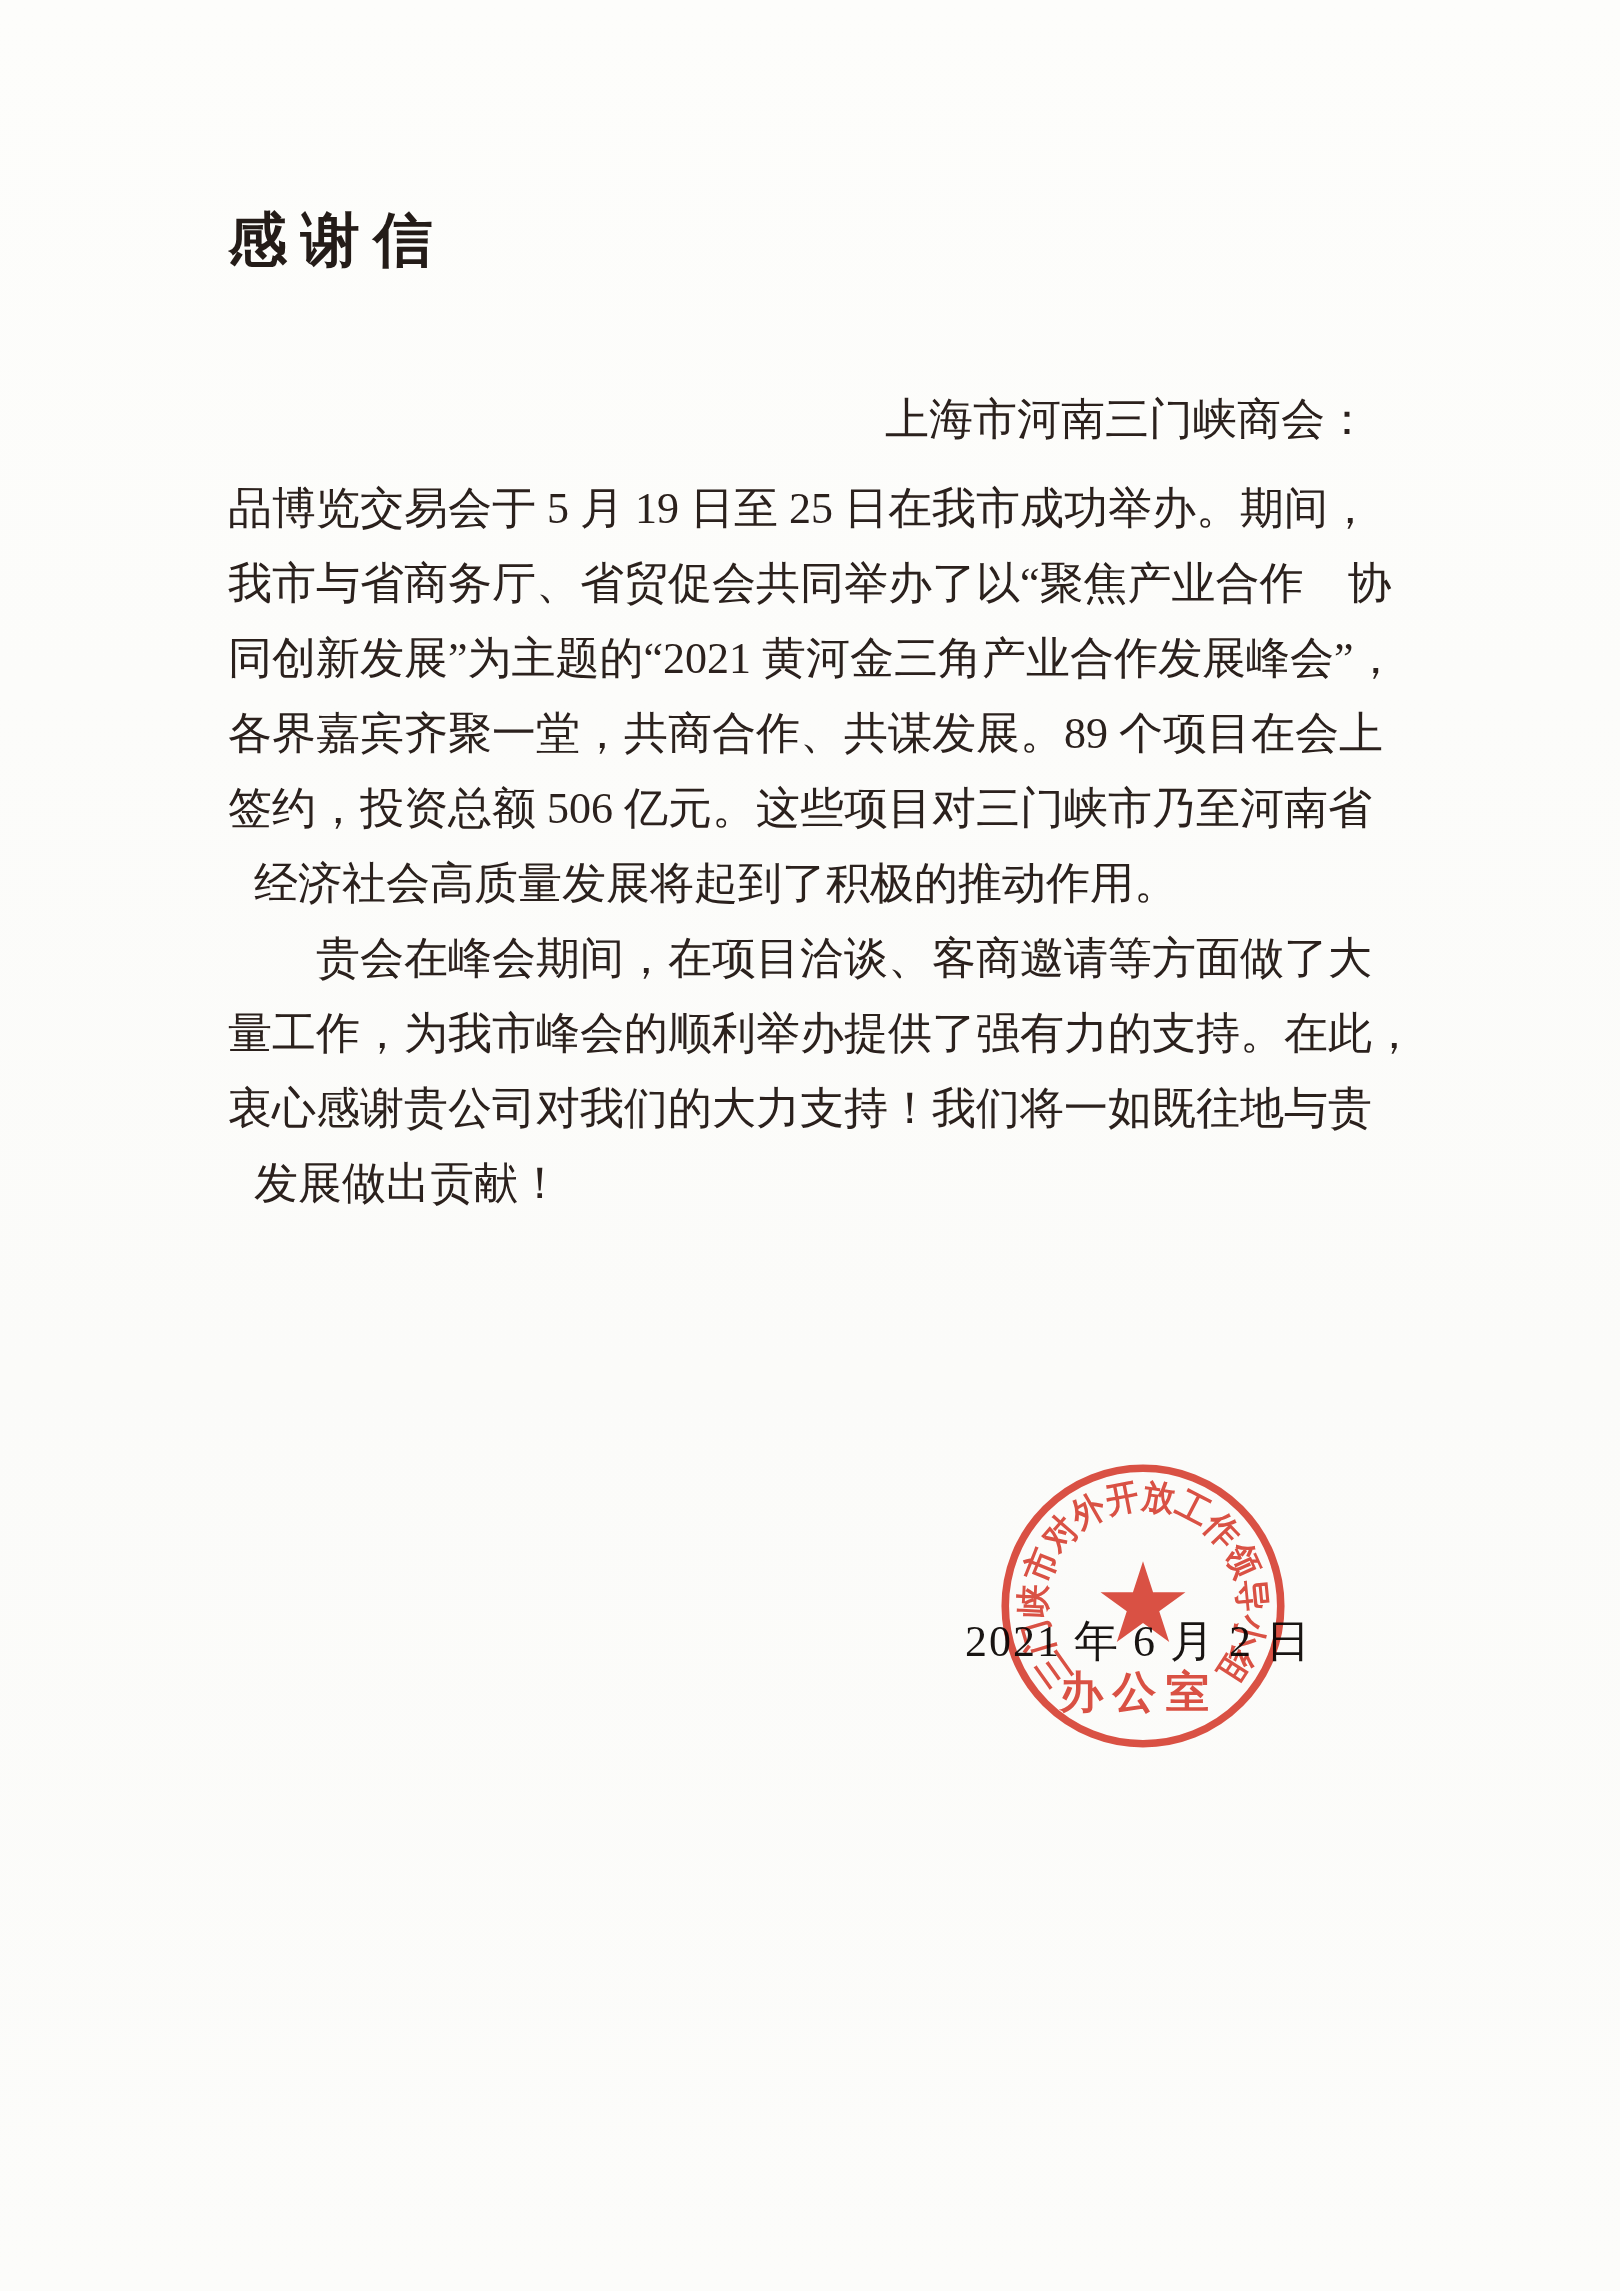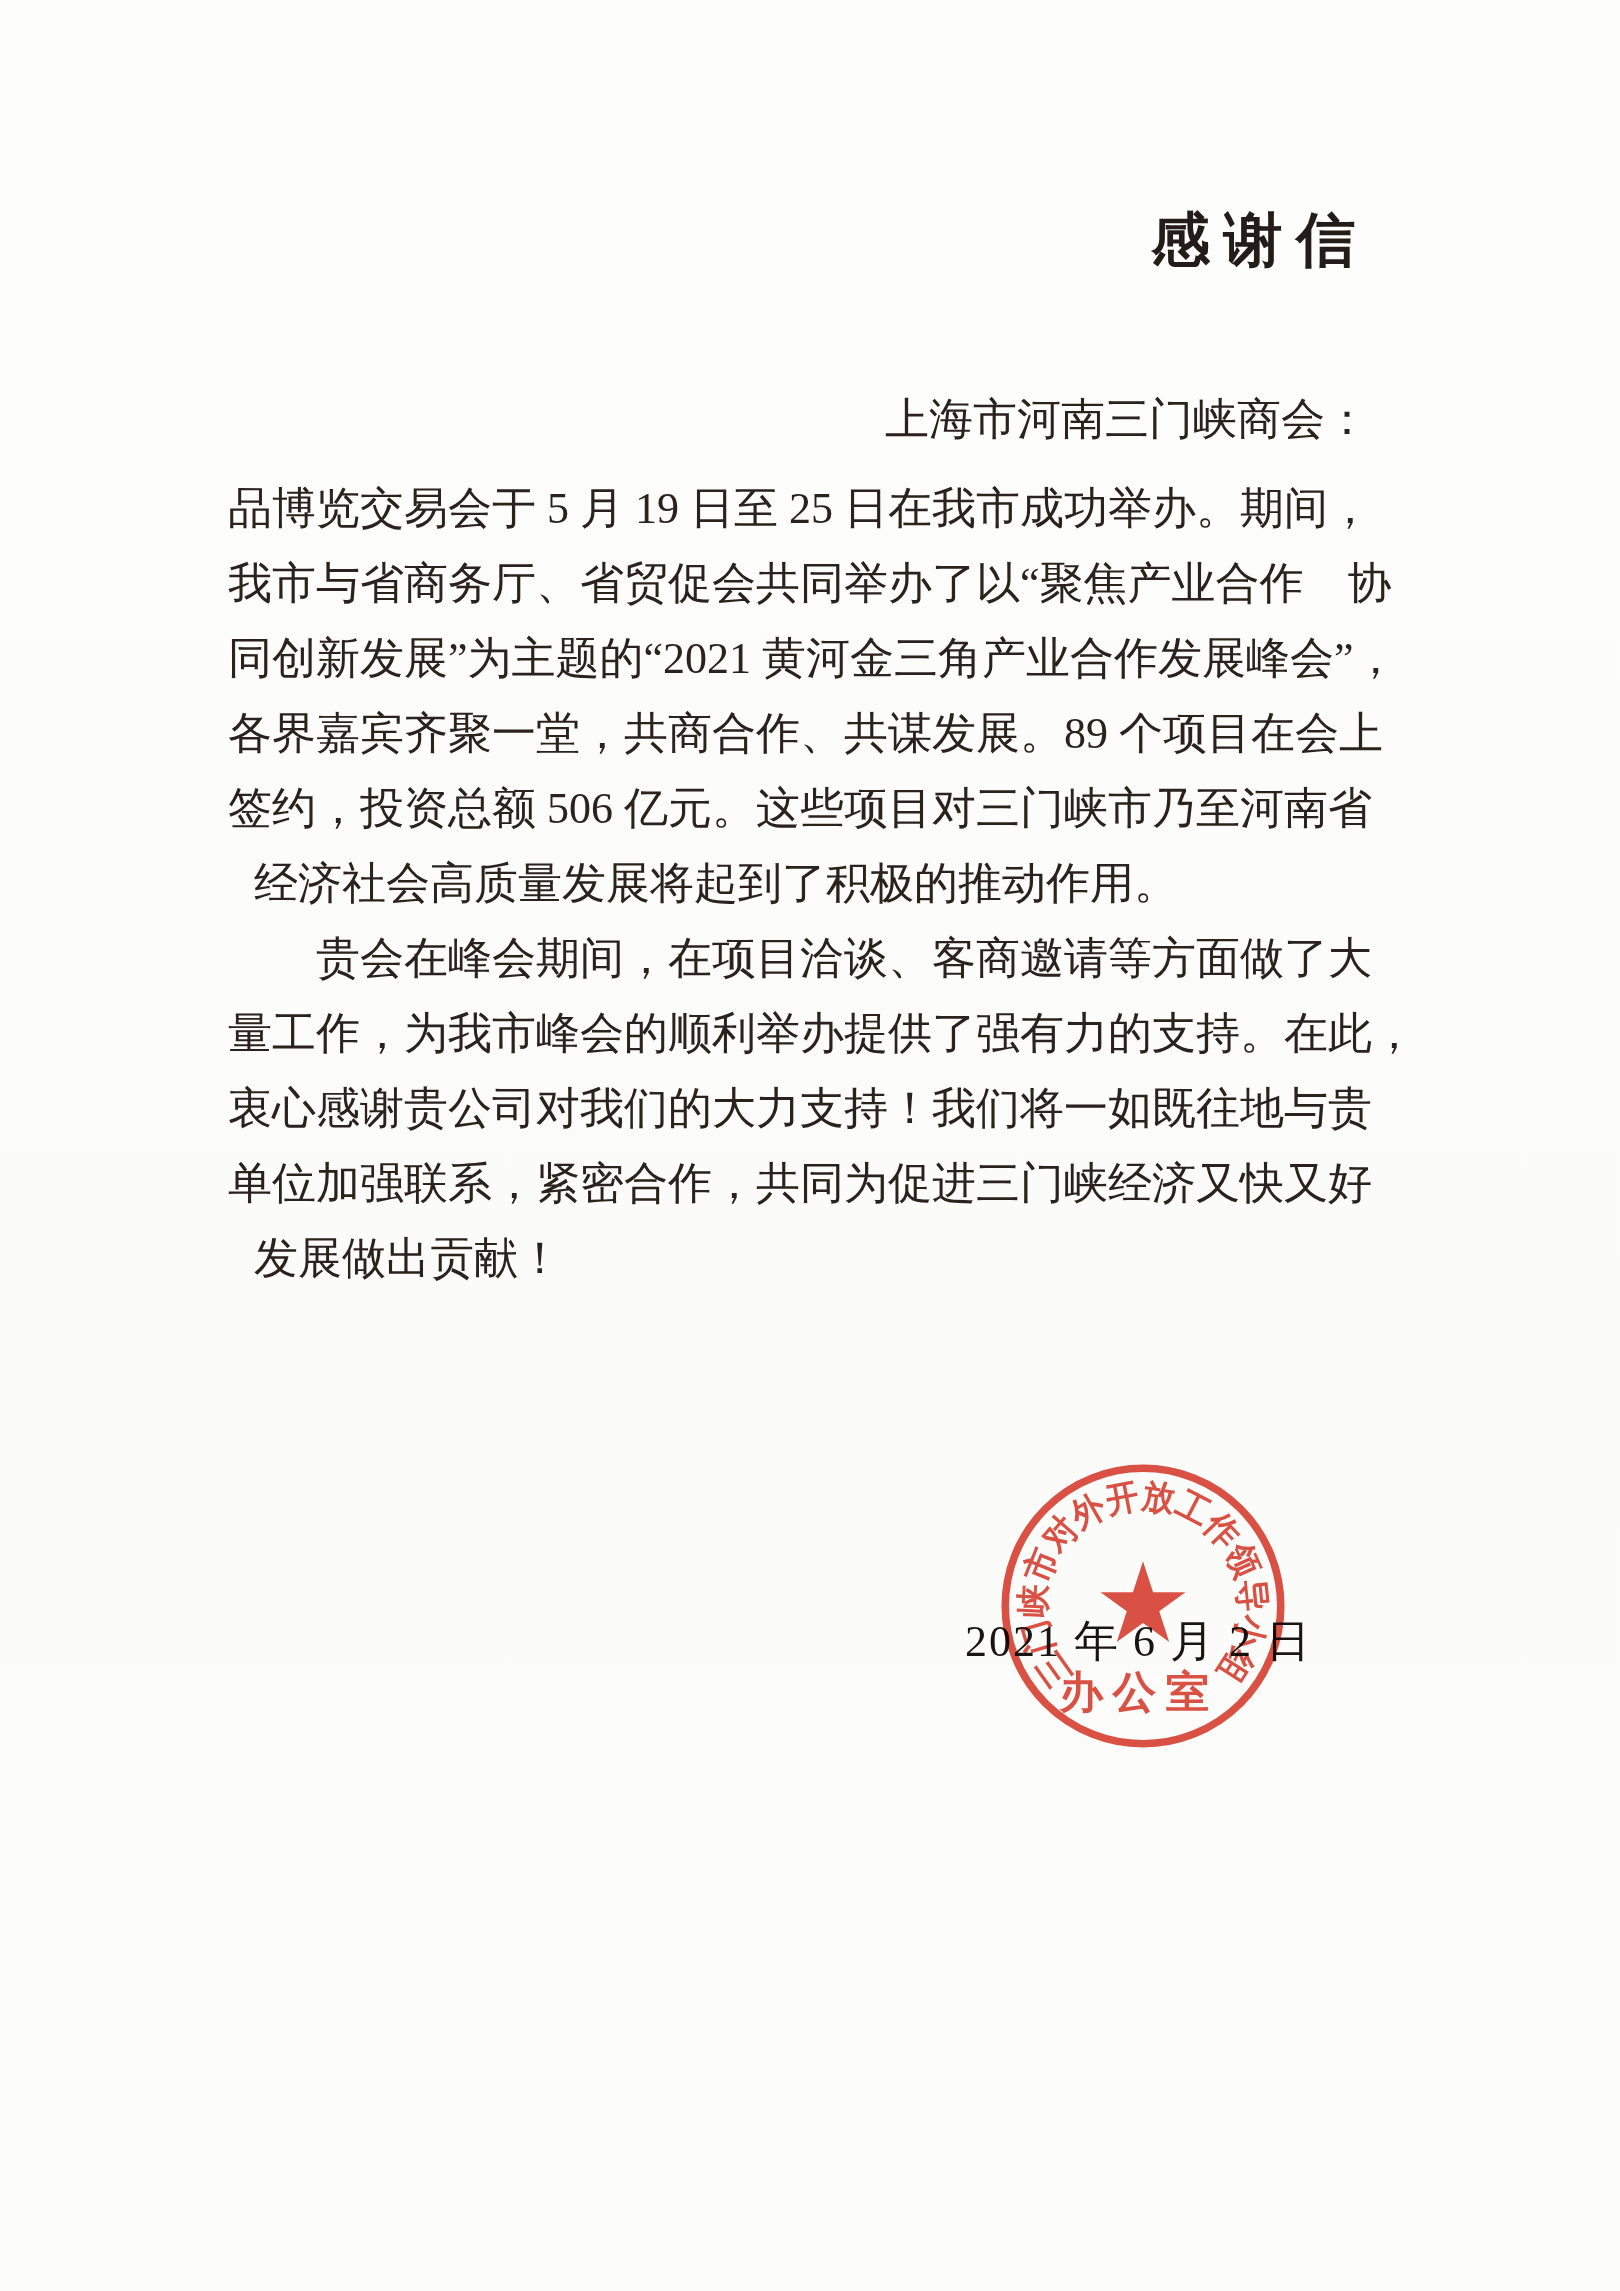--- a/index.html
+++ b/index.html
@@ -11,21 +11,21 @@
     color: #2a221e;
     position: relative;
   }
   .page {
     position: absolute; inset: 0;
     background: linear-gradient(180deg, #fdfdfb 0%, #fbfbf9 60%, #fcfcfa 100%);
   }
   .title {
     position: absolute;
     left: 228px; width: 1141px; top: 208px;
-    text-align: right;
+    text-align: left;
     font-size: 59px; line-height: 65px;
     font-weight: 700;
     letter-spacing: 13.7px;
     color: #241c18;
   }
   .letter {
     position: absolute;
     left: 228px; top: 382px; width: 1141px;
     font-size: 44px;
     color: #2b211d;
@@ -79,21 +79,20 @@
     <div class="salutation">上海市河南三门峡商会：</div>
     <div class="line">品博览交易会于 5 月 19 日至 25 日在我市成功举办。期间，</div>
     <div class="line">我市与省商务厅、省贸促会共同举办了以“聚焦产业合作　协</div>
     <div class="line">同创新发展”为主题的“2021 黄河金三角产业合作发展峰会”，</div>
     <div class="line">各界嘉宾齐聚一堂，共商合作、共谋发展。89 个项目在会上</div>
     <div class="line">签约，投资总额 506 亿元。这些项目对三门峡市乃至河南省</div>
     <div class="line para-end">经济社会高质量发展将起到了积极的推动作用。</div>
     <div class="line indent">贵会在峰会期间，在项目洽谈、客商邀请等方面做了大</div>
     <div class="line">量工作，为我市峰会的顺利举办提供了强有力的支持。在此，</div>
     <div class="line">衷心感谢贵公司对我们的大力支持！我们将一如既往地与贵</div>
-    <div class="line">单位加强联系，紧密合作，共同为促进三门峡经济又快又好</div>
     <div class="line para-end">发展做出贡献！</div>
   </div>
 
   <div class="date">2021 年 6 月 2 日</div>
 
   <svg class="seal" viewBox="-160 -160 320 320" aria-hidden="true">
     <circle cx="0" cy="0" r="145" fill="none" stroke="#d93a2b" stroke-width="8"></circle>
     <path id="sealArc" d="M -72.8,72.8 A 103,103 0 1,1 72.8,72.8" fill="none"></path>
     <text font-size="37" fill="#d93a2b" letter-spacing="0">
       <textPath href="#sealArc" startOffset="0" textLength="480" lengthAdjust="spacingAndGlyphs">三门峡市对外开放工作领导小组</textPath>

